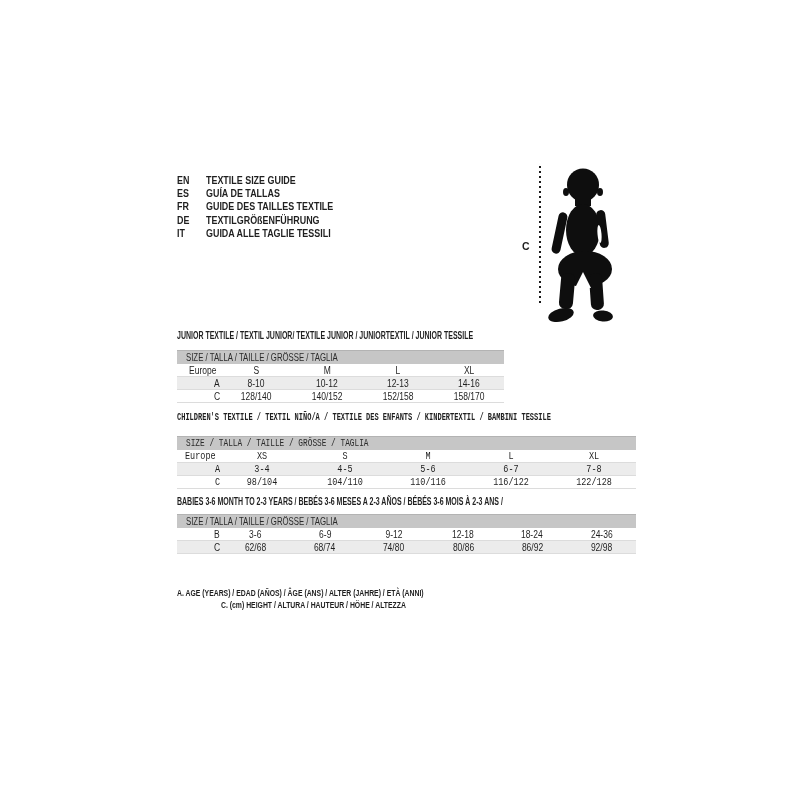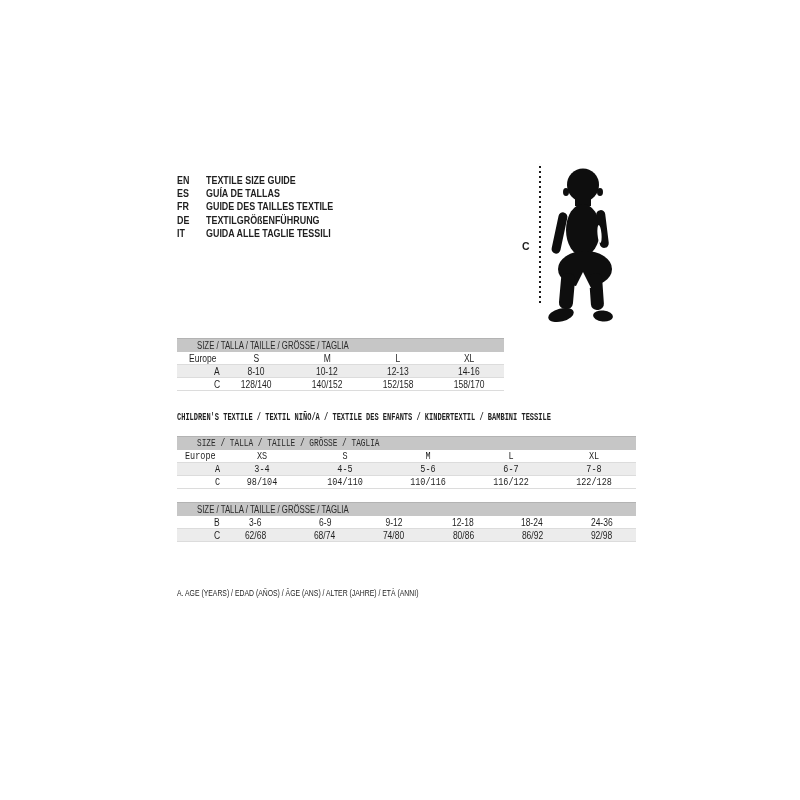--- a/index.html
+++ b/index.html
@@ -31,31 +31,31 @@
   .section{position:absolute;left:177px;}
   .s1{top:330px;} .s2{top:412px;font-family:Liberation Mono, monospace;} .s3{top:496px;}
   .tbl-title{font-size:10px;font-weight:bold;line-height:12px;white-space:nowrap;}
   .size-table{border-collapse:collapse;table-layout:fixed;margin-top:8px;}
   .s1 .size-table{width:327px;}
   .s2 .size-table{width:459px;margin-top:12px;}
   .s3 .size-table{width:459px;margin-top:6px;}
   .size-table td{padding:0;font-size:10px;height:12px;vertical-align:middle;line-height:11px;}
   .size-table tr.hdr td{
     background:#c6c6c6;height:13px;border-top:1px solid #b3b3b3;
-    padding-left:20px;text-align:left;color:#2a2a2a;
+    padding-left:9px;text-align:left;color:#2a2a2a;
   }
   .size-table tbody tr.datarow{border-bottom:1px solid #dcdcdc;}
   .size-table tr.shaded td{background:#ececec;}
   .size-table td.rowlabel{text-align:right;padding-left:2px;}
   .size-table td.val{text-align:center;}
   .size-table td.val .cond{transform-origin:50% 50%;}
 
   
   .footnotes{position:absolute;left:177px;top:587px;}
-  .fn{height:12.3px;line-height:12.3px;font-size:9.8px;font-weight:normal;white-space:nowrap;text-align:center;}
+  .fn{height:12.3px;line-height:12.3px;font-size:9.8px;font-weight:bold;white-space:nowrap;text-align:center;}
 </style>
 </head>
 <body>
 
 <div class="canvas">
 
   <div class="lang-block" id="langs">
       <div class="lang-row">
         <span class="code cond sx85">EN</span>
         <span class="lbl cond sx85">TEXTILE SIZE GUIDE</span>
@@ -97,20 +97,21 @@
       <ellipse cx="57" cy="148" rx="10" ry="5.5" transform="rotate(6 57 148)"></ellipse>
     </g>
     <g fill="#ffffff">
       <polygon points="29,120 45,120 37,104"></polygon>
       <ellipse cx="53.5" cy="66" rx="2" ry="9" transform="rotate(-5 53.5 66)"></ellipse>
     </g>
   </svg>
 
   <div id="tables">
       <div class="section s1">
+        <div class="tbl-title"><span class="cond sx70">JUNIOR TEXTILE / TEXTIL JUNIOR/ TEXTILE JUNIOR / JUNIORTEXTIL / JUNIOR TESSILE</span></div>
         <table class="size-table">
           <colgroup>
             <col style="width: 44px;">
             <col>
             <col>
             <col>
             <col>
           </colgroup>
           <tbody>
             <tr class="hdr">
@@ -176,20 +177,21 @@
               <td class="val"><span class="cond sx85">98/104</span></td>
               <td class="val"><span class="cond sx85">104/110</span></td>
               <td class="val"><span class="cond sx85">110/116</span></td>
               <td class="val"><span class="cond sx85">116/122</span></td>
               <td class="val"><span class="cond sx85">122/128</span></td>
             </tr>
           </tbody>
         </table>
       </div>
       <div class="section s3">
+        <div class="tbl-title"><span class="cond sx70">BABIES 3-6 MONTH TO 2-3 YEARS / BEBÉS 3-6 MESES A 2-3 AÑOS / BÉBÉS 3-6 MOIS À 2-3 ANS /</span></div>
         <table class="size-table">
           <colgroup>
             <col style="width: 44px;">
             <col>
             <col>
             <col>
             <col>
             <col>
             <col>
           </colgroup>
@@ -215,15 +217,16 @@
               <td class="val"><span class="cond sx85">86/92</span></td>
               <td class="val"><span class="cond sx85">92/98</span></td>
             </tr>
           </tbody>
         </table>
       </div>
     </div>
 
   <div class="footnotes" id="footnotes">
       <div class="fn"><span class="cond sx70">A. AGE (YEARS) / EDAD (AÑOS) / ÂGE (ANS) / ALTER (JAHRE) / ETÀ (ANNI)</span></div>
+      <div class="fn"><span class="cond sx70">C. (cm) HEIGHT / ALTURA / HAUTEUR / HÖHE / ALTEZZA</span></div>
     </div>
 
 </div>
 
 </body></html>

